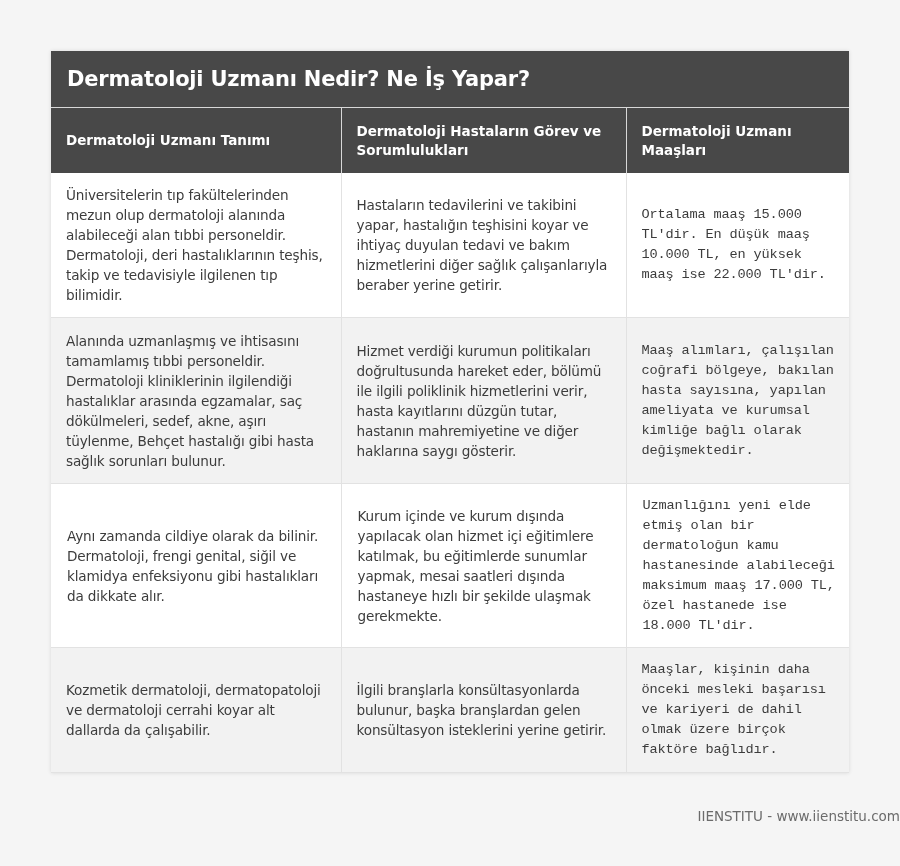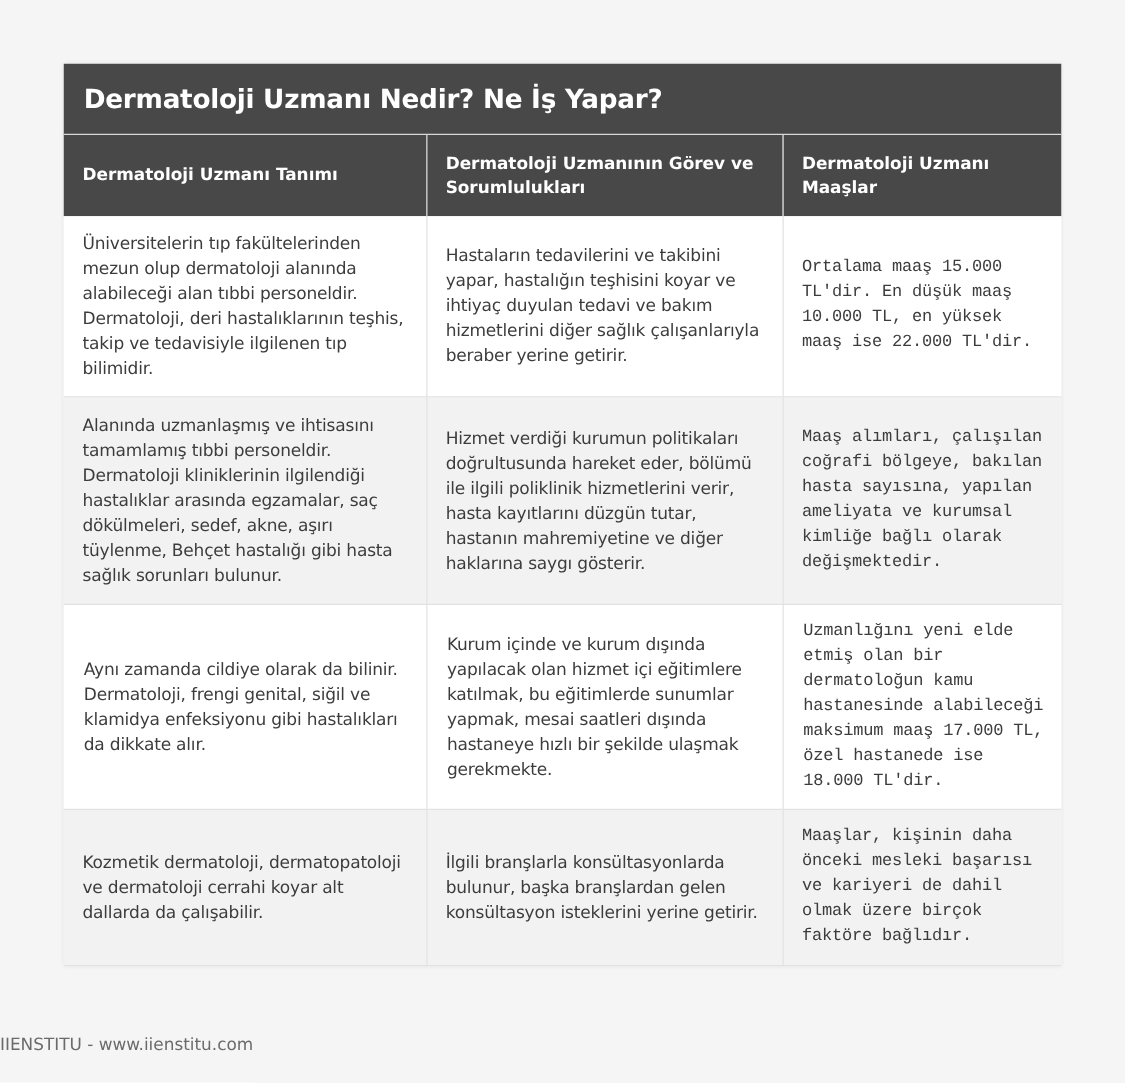--- a/index.html
+++ b/index.html
@@ -72,45 +72,45 @@
     tbody td:last-child { border-right: none; font-family: Liberation Mono, monospace; }
     tbody tr.odd td { background: #ffffff; }
     tbody tr.even td { background: #f2f2f2; }
     tbody tr.r1 td { height: 124px; }
     tbody tr.r2 td { height: 145px; }
     tbody tr.r3 td { height: 143px; padding-left: 16px; }
     tbody tr.r4 td { height: 104px; }
     .footer {
       position: absolute;
       left: 0;
-      top: 828px;
+      top: 808px;
       width: 900px;
-      text-align: left;
+      text-align: right;
       color: #6b6b6b;
       font-size: 13.5px;
     }
   </style>
 </head>
 <body>
 
 <div class="card">
   <div class="title-bar">
     <h1>Dermatoloji Uzmanı Nedir? Ne İş Yapar?</h1>
   </div>
   <table>
     <colgroup>
       <col class="c1">
         <col class="c2">
         <col class="c3">
     </colgroup>
     <thead>
       <tr>
         <th>Dermatoloji Uzmanı Tanımı</th>
-        <th>Dermatoloji Uzmanının Görev ve Sorumlulukları</th>
-        <th>Dermatoloji Uzmanı Maaşlar</th>
+        <th>Dermatoloji Hastaların Görev ve Sorumlulukları</th>
+        <th>Dermatoloji Uzmanı Maaşları</th>
       </tr>
     </thead>
     <tbody>
       <tr class="odd r1">
         <td>Üniversitelerin tıp fakültelerinden mezun olup dermatoloji alanında alabileceği alan tıbbi personeldir. Dermatoloji, deri hastalıklarının teşhis, takip ve tedavisiyle ilgilenen tıp bilimidir.</td>
         <td>Hastaların tedavilerini ve takibini yapar, hastalığın teşhisini koyar ve ihtiyaç duyulan tedavi ve bakım hizmetlerini diğer sağlık çalışanlarıyla beraber yerine getirir.</td>
         <td>Ortalama maaş 15.000 TL'dir. En düşük maaş 10.000 TL, en yüksek maaş ise 22.000 TL'dir.</td>
       </tr>
       <tr class="even r2">
         <td>Alanında uzmanlaşmış ve ihtisasını tamamlamış tıbbi personeldir. Dermatoloji kliniklerinin ilgilendiği hastalıklar arasında egzamalar, saç dökülmeleri, sedef, akne, aşırı tüylenme, Behçet hastalığı gibi hasta sağlık sorunları bulunur.</td>

